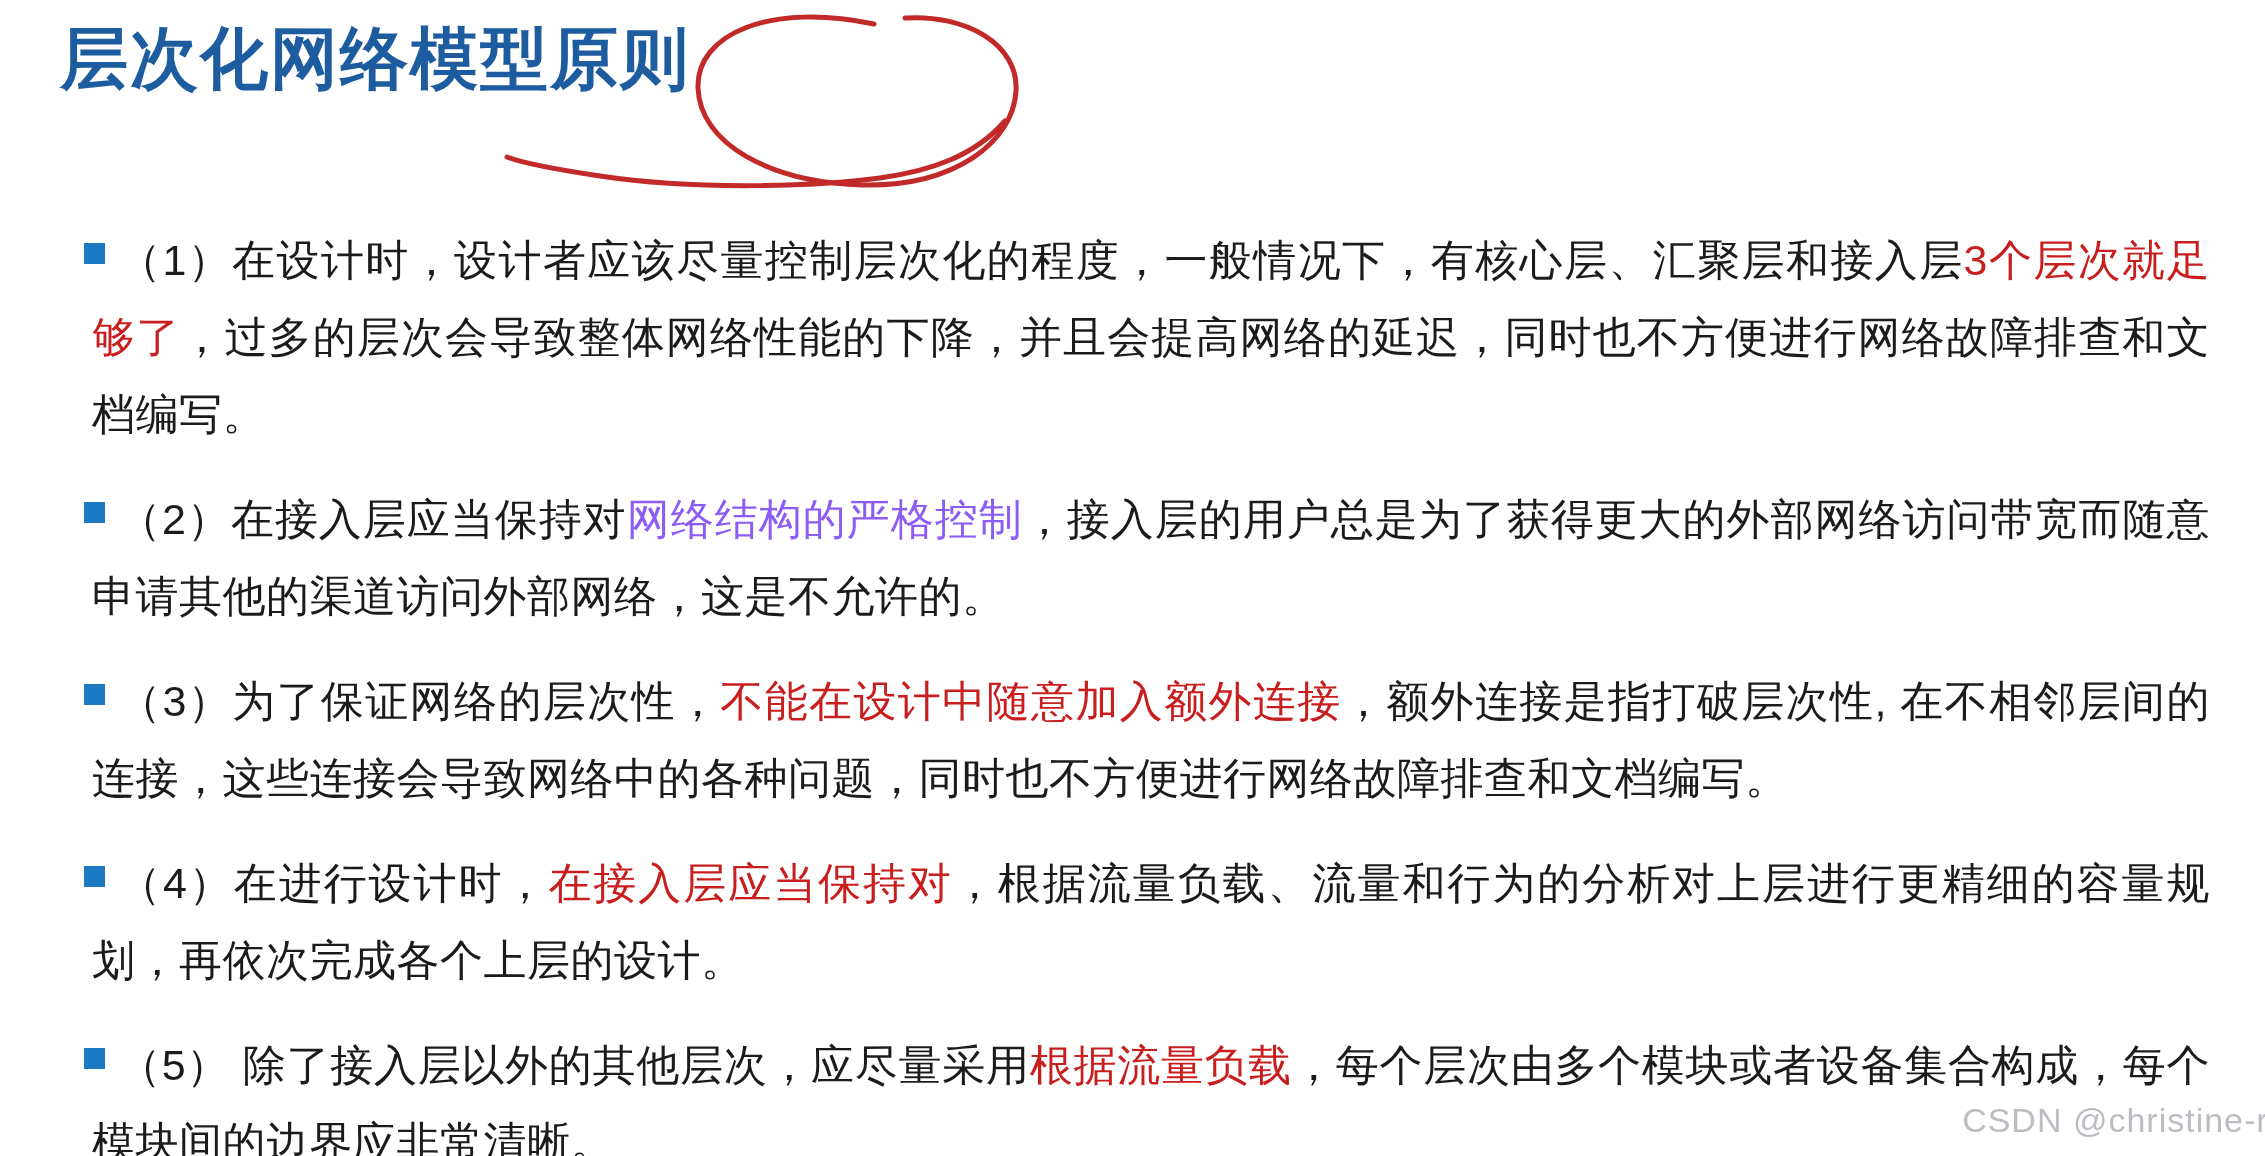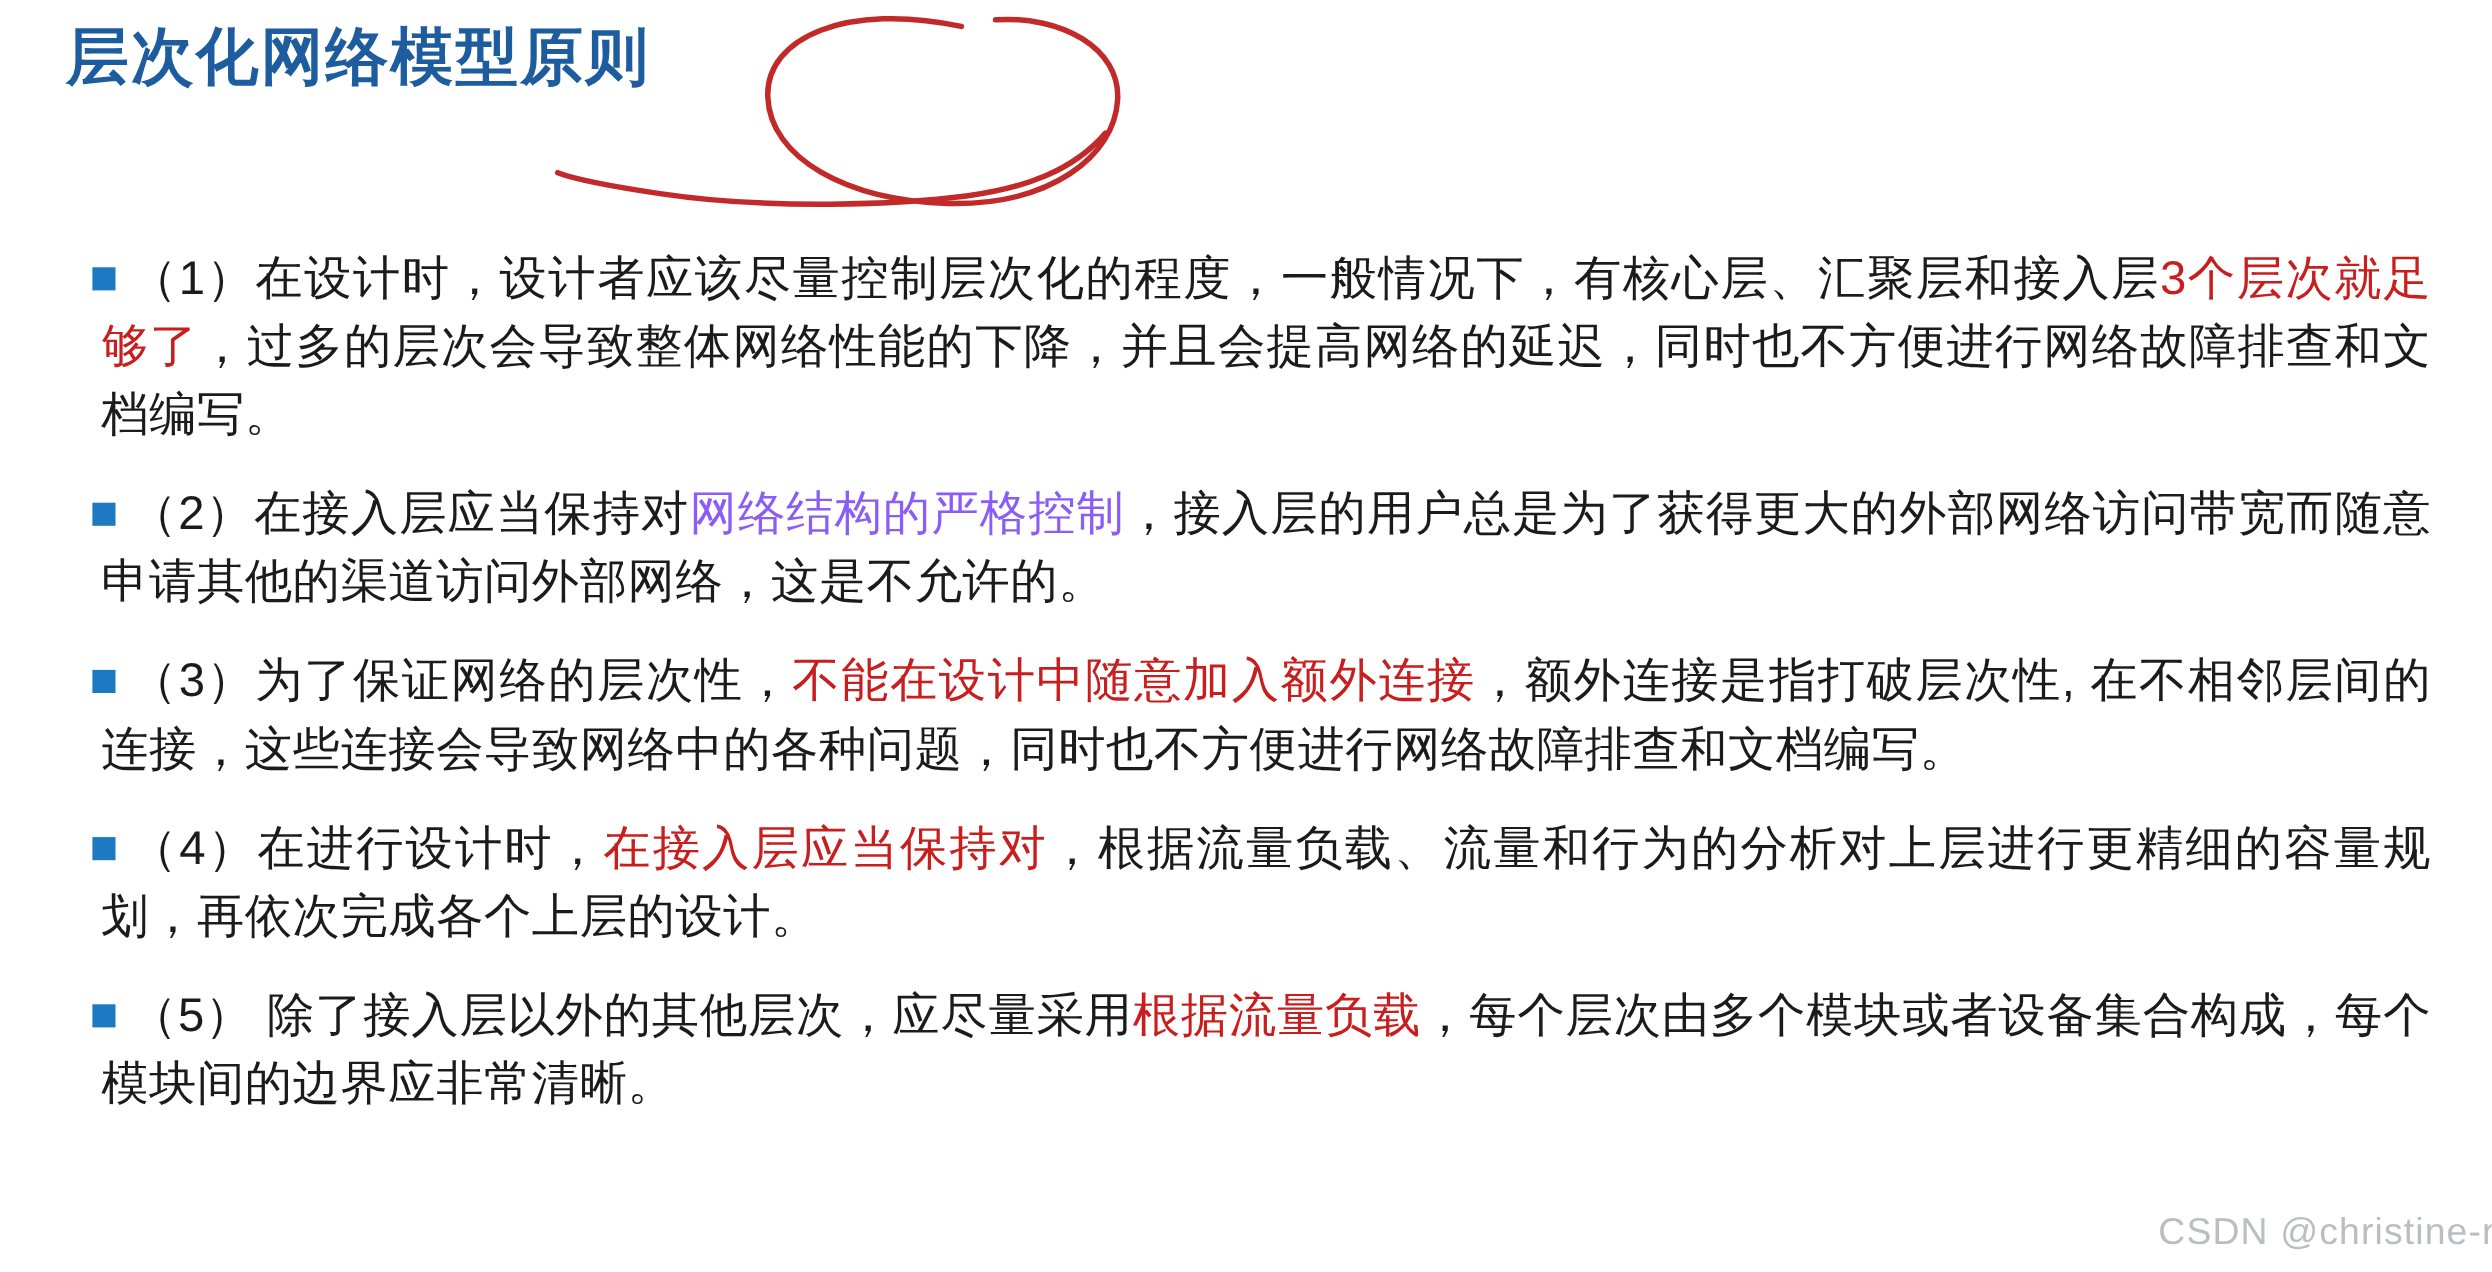--- a/index.html
+++ b/index.html
@@ -14,21 +14,21 @@
   .slide {
     position: relative;
     width: 2265px;
     height: 1156px;
     background: #ffffff;
   }
   .slide-title {
     position: absolute;
     left: 60px;
     top: 14px;
-    font-size: 57px;
+    font-size: 68px;
     font-weight: 800;
     color: #1d5c9e;
     letter-spacing: 2px;
     white-space: nowrap;
   }
   .circle-annotation {
     position: absolute;
     left: 460px;
     top: -6px;
     width: 620px;
@@ -37,21 +37,21 @@
   }
   .bullet-list {
     position: absolute;
     left: 92px;
     top: 222px;
     width: 2118px;
   }
   .bullet-item {
     position: relative;
     font-size: 43px;
-    line-height: 62px;
+    line-height: 77px;
     letter-spacing: 0.5px;
     color: #1b1b1b;
     text-align: justify;
     text-indent: 26px;
     margin-bottom: 28px;
   }
   .bullet-square {
     position: absolute;
     left: -8px;
     top: 21px;

